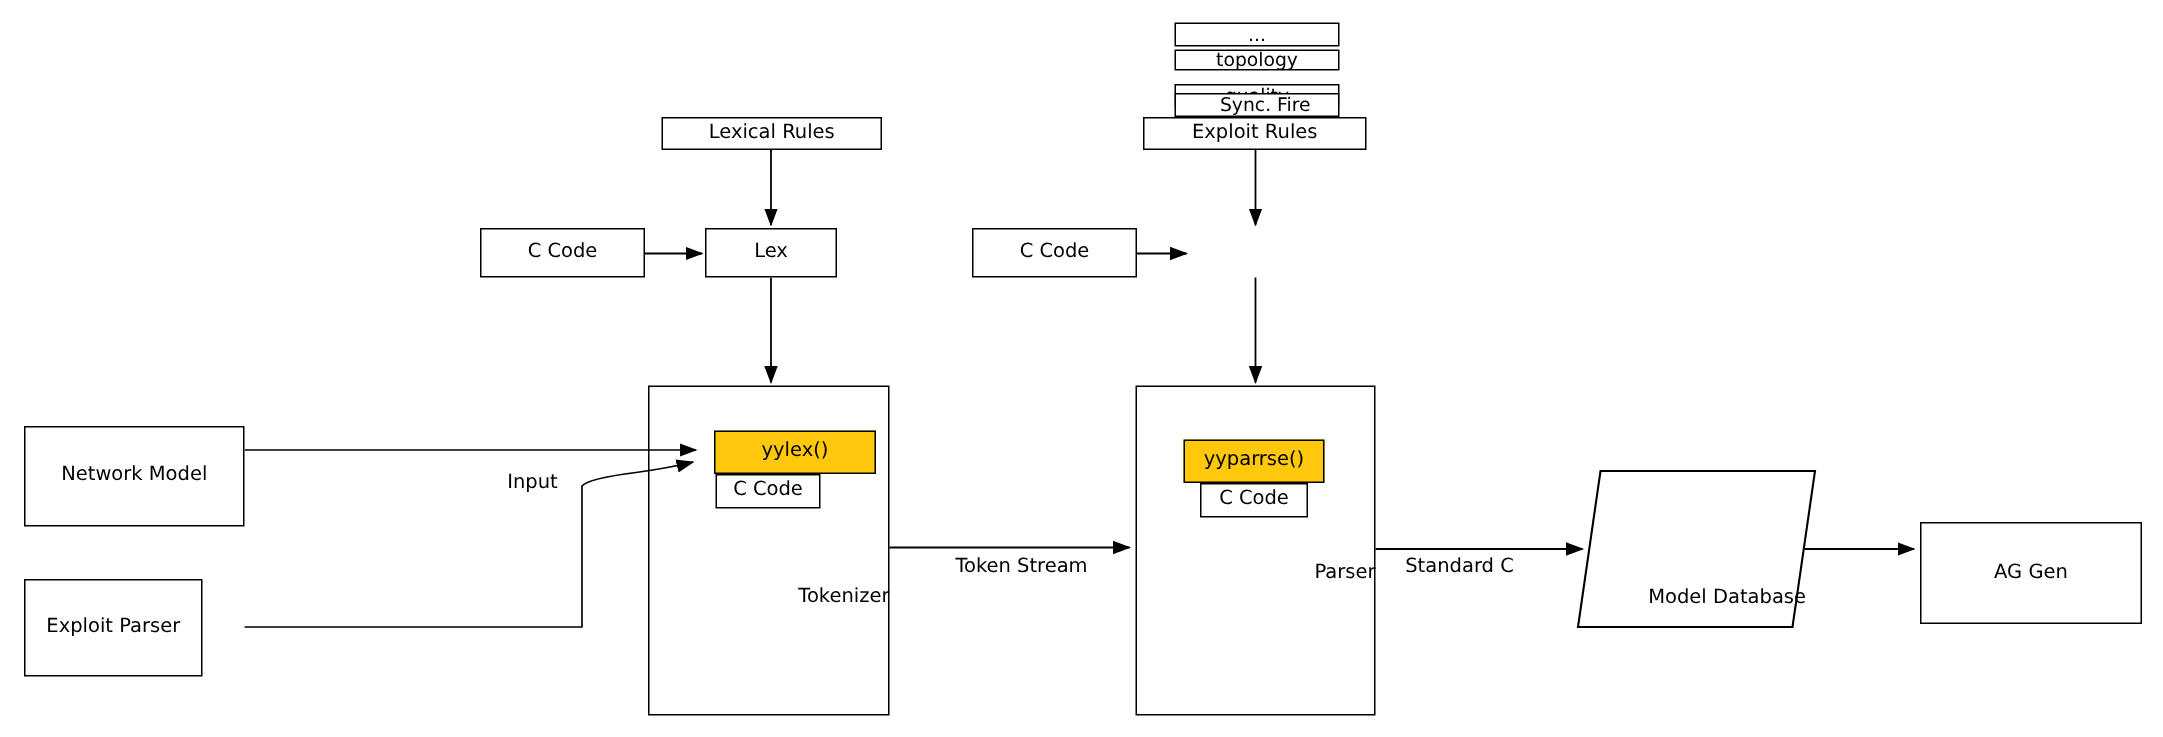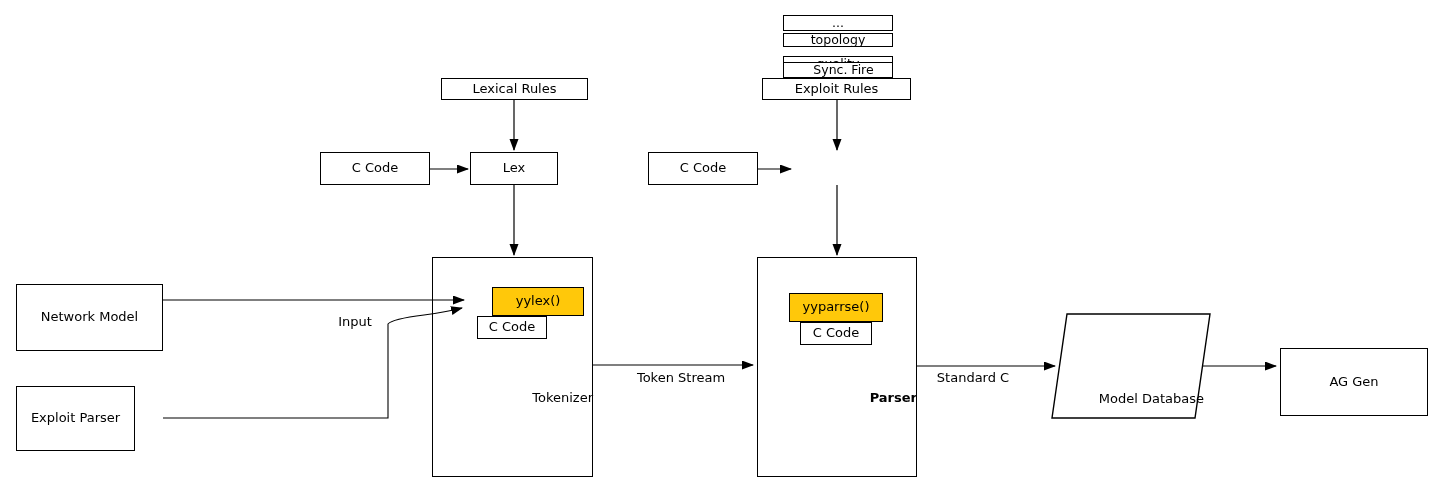--- a/index.html
+++ b/index.html
@@ -97,28 +97,28 @@
   <div class="box" style="left:441px; top:78px; width:147px; height:22px;">Lexical Rules</div>
   <div class="box" style="left:320px; top:152px; width:110px; height:33px;">C Code</div>
   <div class="box" style="left:470px; top:152px; width:88px; height:33px;">Lex</div>
 
   <div class="box" style="left:648px; top:152px; width:110px; height:33px;">C Code</div>
 
   <div class="box" style="left:16px; top:284px; width:147px; height:67px;">Network Model</div>
   <div class="box" style="left:16px; top:386px; width:119px; height:65px;">Exploit Parser</div>
 
   <div class="bigbox" style="left:432px; top:257px; width:161px; height:220px;"></div>
-  <div class="box gold" style="left:492px; top:287px; width:92px; height:29px;">yylex()</div>
+  <div class="box gold" style="left:476px; top:287px; width:108px; height:29px;">yylex()</div>
   <div class="box" style="left:477px; top:316px; width:70px; height:23px;">C Code</div>
   <div class="inboxlabel" style="left:432px; top:358px; width:161px;">Tokenizer</div>
 
   <div class="bigbox" style="left:757px; top:257px; width:160px; height:220px;"></div>
   <div class="box gold" style="left:789px; top:293px; width:94px; height:29px;">yyparrse()</div>
   <div class="box" style="left:800px; top:322px; width:72px; height:23px;">C Code</div>
-  <div class="inboxlabel" style="left:757px; top:358px; width:160px;font-weight:bold;">Parser</div>
+  <div class="inboxlabel" style="left:757px; top:342px; width:160px;">Parser</div>
 
   <div class="inboxlabel" style="left:1058px; top:359px; width:146px;">Model Database</div>
 
   <div class="box" style="left:1280px; top:332px; width:148px; height:68px;margin-top:16px;">AG Gen</div>
 
   <div class="floatlabel" style="left:355px; top:314px;">Input</div>
   <div class="floatlabel" style="left:681px; top:370px;">Token Stream</div>
   <div class="floatlabel" style="left:973px; top:370px;">Standard C</div>
 
 </div>

